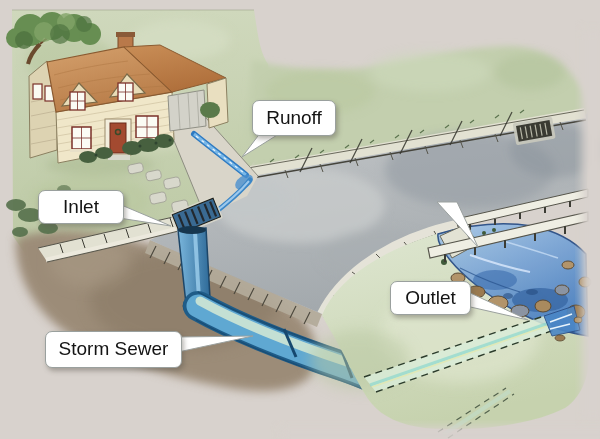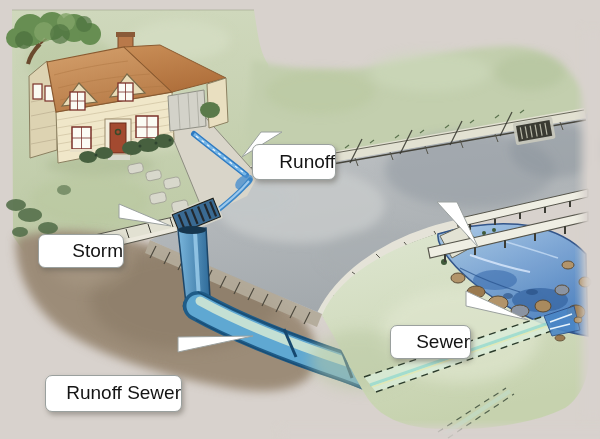--- a/index.html
+++ b/index.html
@@ -3,29 +3,28 @@
 <meta charset="utf-8">
 <style>
   html,body{margin:0;padding:0;}
   body{font-family:"Liberation Sans",sans-serif;}
   .stage{
     position:relative;width:600px;height:439px;overflow:hidden;
     background:var(--c-background,#d8d2cd);
   }
   .stage svg{position:absolute;left:0;top:0;}
   .callout{
-    position:absolute;display:flex;align-items:center;justify-content:flex-end;
+    position:absolute;display:flex;align-items:center;justify-content:center;
     background:var(--c-label_bg,#fff);
     border:1px solid var(--c-label_border,#9aa09e);
     border-radius:7px;
     box-shadow:2px 3px 5px rgba(96,90,82,.45);
     color:var(--c-label_text,#141414);
     font-size:19px;line-height:1.2;text-align:center;
     z-index:5;
-    margin-top:44px;
   }
   #callout-runoff{left:252px;top:100px;width:82px;height:34px;}
   #callout-inlet{left:38px;top:190px;width:84px;height:32px;}
   #callout-water-body{left:408px;top:156px;width:91px;height:48px;}
   #callout-water-body span{display:block;width:62px;}
   #callout-outlet{left:390px;top:281px;width:79px;height:32px;}
   #callout-storm-sewer{left:45px;top:331px;width:135px;height:35px;}
 </style>
 </head>
 <body>
@@ -435,21 +434,21 @@
     <polygon points="437,202 457,202 478,247"></polygon>
     <polygon points="466,291 466,306 528,320"></polygon>
     <polygon points="178,337 178,352 253,336"></polygon>
   </g>
 </svg>
 
 <div class="callout" id="callout-runoff">
   <span>Runoff</span>
 </div>
 <div class="callout" id="callout-inlet">
-  <span>Storm</span>
+  <span>Inlet</span>
 </div>
 <div class="callout" id="callout-outlet">
-  <span>Sewer</span>
+  <span>Outlet</span>
 </div>
 <div class="callout" id="callout-storm-sewer">
-  <span>Runoff Sewer</span>
+  <span>Storm Sewer</span>
 </div>
 </div>
 
 </body></html>

